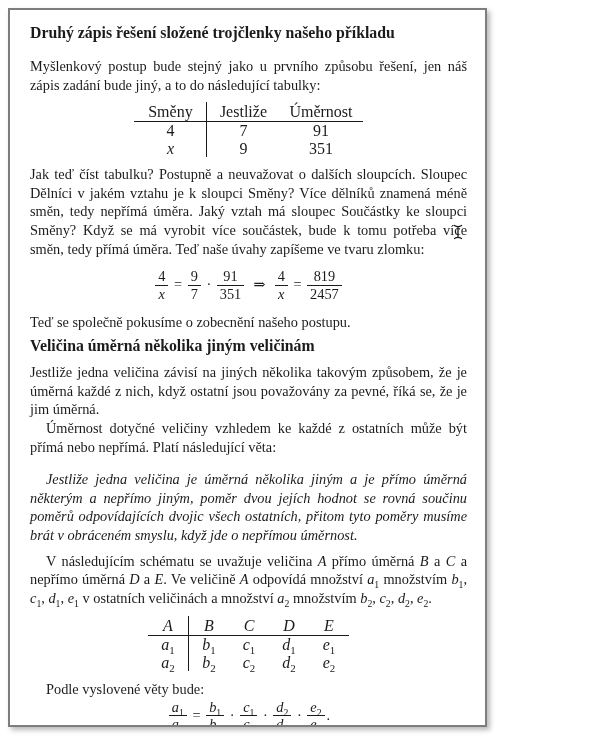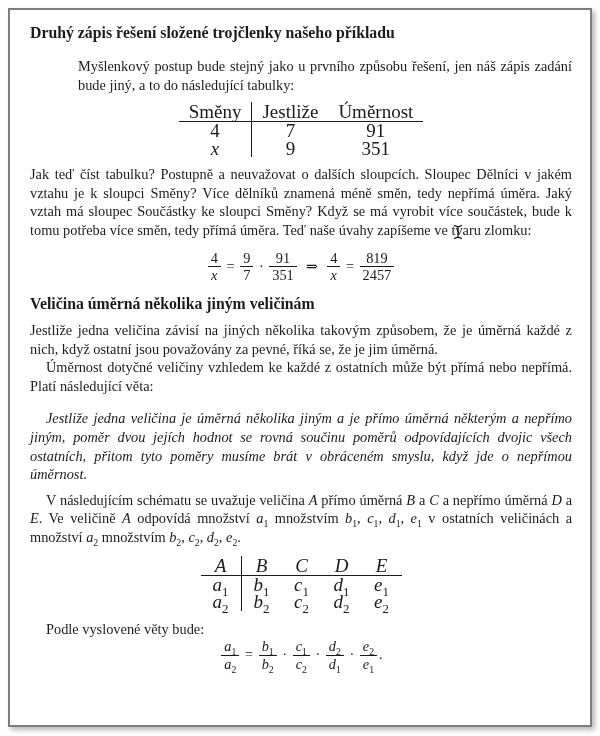--- a/index.html
+++ b/index.html
@@ -3,34 +3,34 @@
 <meta charset="utf-8">
 <style>
   html,body{margin:0;padding:0;}
   body{
     width:600px;height:736px;position:relative;background:#ffffff;
     font-family:"Liberation Serif","DejaVu Serif",serif;
     font-size:14.35px;line-height:18.6px;color:#1b1b1b;
     -webkit-font-smoothing:antialiased;
   }
   .page{
-    position:absolute;left:8px;top:8px;width:584px;height:719px;
+    position:absolute;left:8px;top:8px;width:479px;height:719px;
     box-sizing:border-box;background:#ffffff;
     border:2px solid #7d7d7d;
     box-shadow:3px 3px 5px rgba(0,0,0,0.28);
     padding:13px 18px 0 20px;overflow:hidden;
   }
   .sect{font-weight:bold;font-size:15.8px;line-height:19px;margin:0 0 15px 0;}
   .sect.h2{margin:0 0 8px 0;}
   p{margin:0;text-align:justify;}
   .ind{text-indent:16px;}
   .thm{font-style:italic;margin:14px 0 7px 0;}
-  p.p1{margin-bottom:4px;margin-left:48px;}
+  p.p1{margin-bottom:4px;}
   p.p3{margin-bottom:5px;}
-  .mtable{border-collapse:collapse;font-size:19px;margin:0 auto;}
+  .mtable{border-collapse:collapse;font-size:16px;margin:0 auto;}
   .mtable td{padding:0 10px;text-align:center;line-height:17.5px;font-style:normal;}
   .mtable tr.hd td{line-height:19px;border-bottom:1.2px solid #1b1b1b;}
   .mtable td.vr{border-right:1.2px solid #1b1b1b;}
   .t1{margin:8px auto 8px auto;}
   .t1 td{min-width:52px;}
   .t2{margin:9px auto 9px auto;}
   .t2 td{min-width:22px;padding:0 9px;}
   .formula{text-align:center;line-height:18px;}
   .formula.f1{margin:10px 0 10px 0;}
   .formula.f2{margin:0 0 8px 0;}
@@ -69,20 +69,21 @@
       <td>351</td>
     </tr>
   </tbody>
     </table>
 
   <p>Jak teď číst tabulku? Postupně a neuvažovat o dalších sloupcích. Sloupec Dělníci v jakém vztahu je k sloupci Směny? Více dělníků znamená méně směn, tedy nepřímá úměra. Jaký vztah má sloupec Součástky ke sloupci Směny? Když se má vyrobit více součástek, bude k tomu potřeba více směn, tedy přímá úměra. Teď naše úvahy zapíšeme ve tvaru zlomku:</p>
 
   <div class="formula f1"><span class="frac"><span class="fnum">4</span><span class="fden"><i>x</i></span></span> = <span class="frac"><span class="fnum">9</span><span class="fden">7</span></span> · <span class="frac"><span class="fnum">91</span><span class="fden">351</span></span> ⇒ <span class="frac"><span class="fnum">4</span><span class="fden"><i>x</i></span></span> = <span class="frac"><span class="fnum">819</span><span class="fden">2457</span></span></div>
 
 
+  <p class="p3">Teď se společně pokusíme o zobecnění našeho postupu.</p>
 
   <div class="sect h2">Veličina úměrná několika jiným veličinám</div>
 
   <p>Jestliže jedna veličina závisí na jiných několika takovým způsobem, že je úměrná každé z nich, když ostatní jsou považovány za pevné, říká se, že je jim úměrná.</p>
 
   <p class="ind">Úměrnost dotyčné veličiny vzhledem ke každé z ostatních může být přímá nebo nepřímá. Platí následující věta:</p>
 
   <p class="thm ind">Jestliže jedna veličina je úměrná několika jiným a je přímo úměrná některým a nepřímo jiným, poměr dvou jejích hodnot se rovná součinu poměrů odpovídajících dvojic všech ostatních, přitom tyto poměry musíme brát v obráceném smyslu, když jde o nepřímou úměrnost.</p>
 
   <p class="ind">V následujícím schématu se uvažuje veličina <i>A</i> přímo úměrná <i>B</i> a <i>C</i> a nepřímo úměrná <i>D</i> a <i>E</i>. Ve veličině <i>A</i> odpovídá množství <i>a</i><sub>1</sub> množstvím <i>b</i><sub>1</sub>, <i>c</i><sub>1</sub>, <i>d</i><sub>1</sub>, <i>e</i><sub>1</sub> v ostatních veličinách a množství <i>a</i><sub>2</sub> množstvím <i>b</i><sub>2</sub>, <i>c</i><sub>2</sub>, <i>d</i><sub>2</sub>, <i>e</i><sub>2</sub>.</p>

